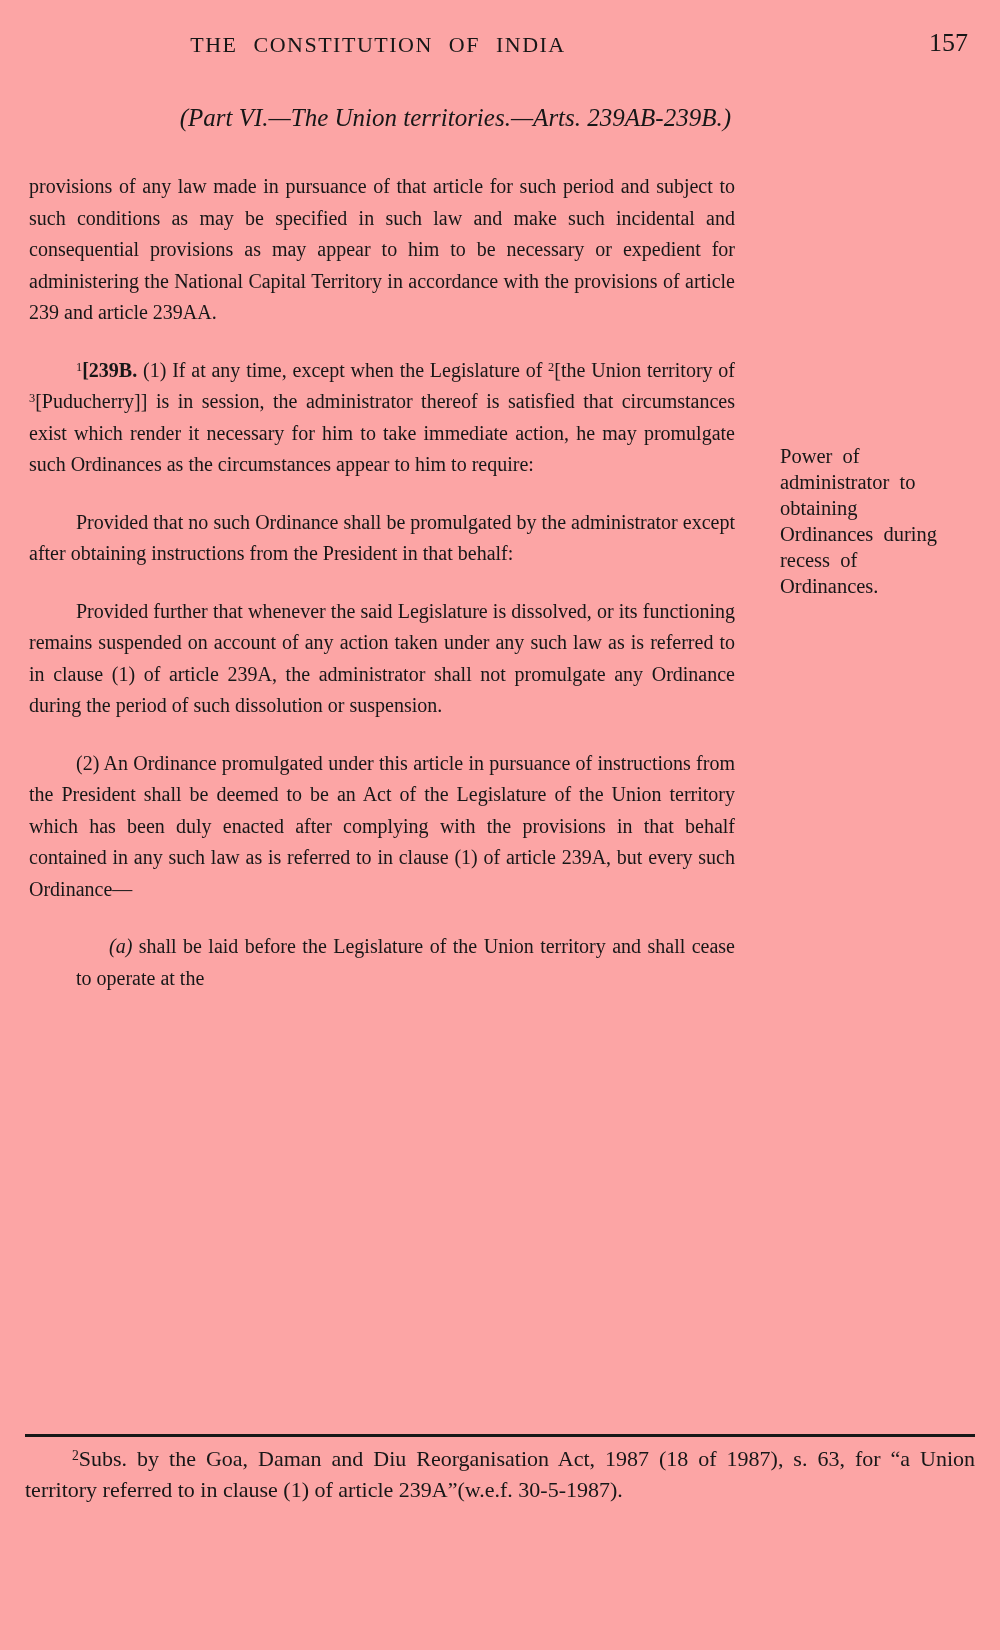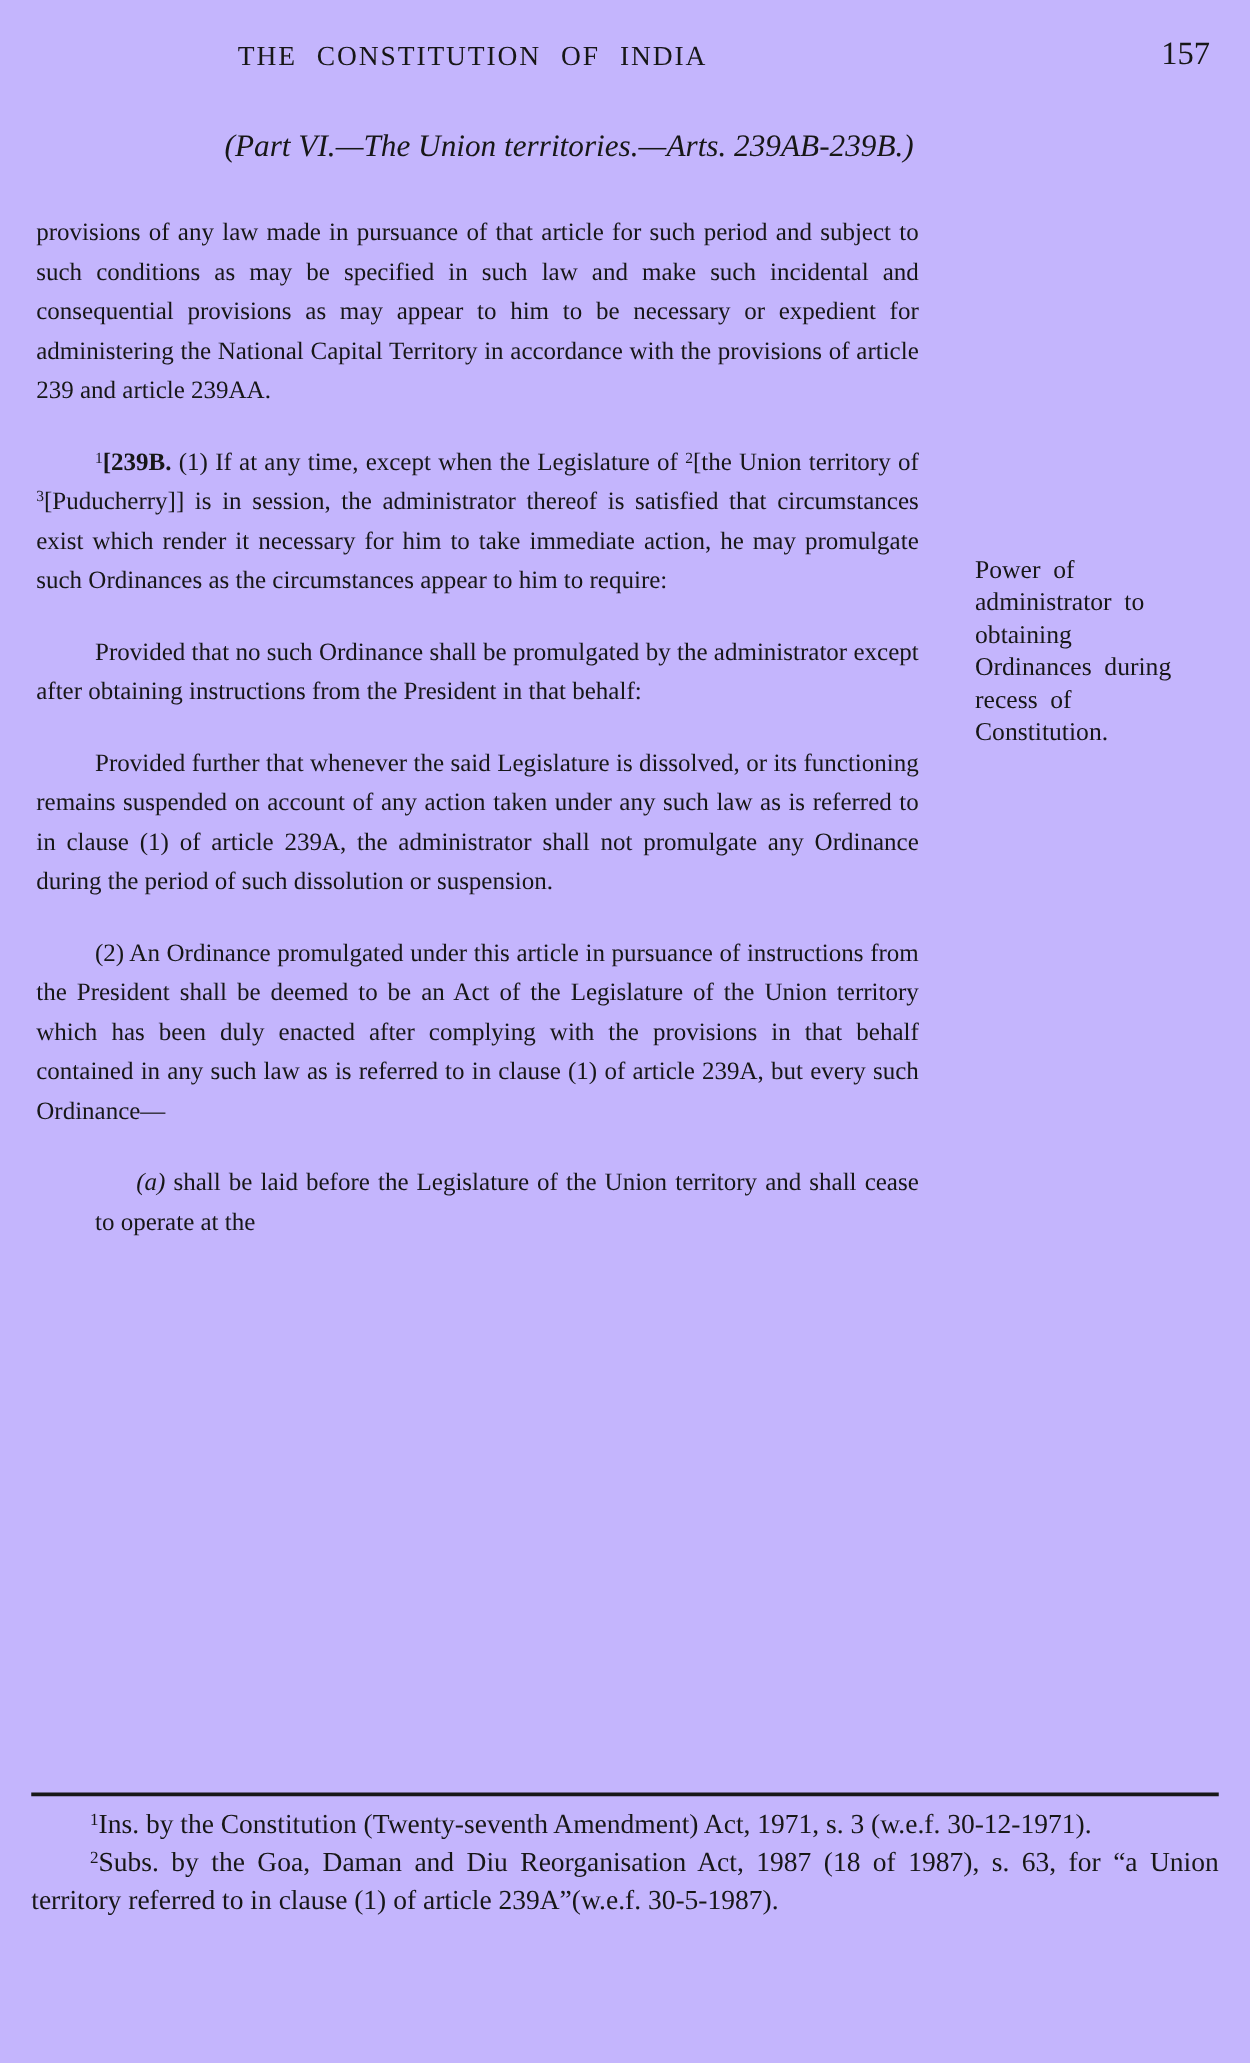--- a/index.html
+++ b/index.html
@@ -1,20 +1,20 @@
 <!DOCTYPE html>
 <html><head>
 <meta charset="utf-8">
 <style>
   html, body { margin: 0; padding: 0; background: #ffffff; }
   .page {
     position: relative;
     width: 1000px;
     height: 1650px;
-    background: #c4b5fd;
+    background: #fca5a5;
     color: #171717;
     font-family: "Liberation Serif", "DejaVu Serif", serif;
     overflow: hidden;
   }
   .header {
     position: absolute;
     top: 32px; left: 25px; width: 706px;
     text-align: center;
     font-size: 22px;
     letter-spacing: 1.5px;
@@ -100,23 +100,22 @@
 
     <p class="clause-sub"><span class="it">(a)</span><span> shall be laid before the Legislature of the Union territory and shall cease to operate at the</span></p>
   </div>
 
   <aside class="margin-note">
     <div>Power of</div>
     <div>administrator to</div>
     <div>obtaining</div>
     <div>Ordinances during</div>
     <div>recess of</div>
-    <div>Constitution.</div>
+    <div>Ordinances.</div>
   </aside>
 
   <div class="footnote-rule"></div>
 
   <footer class="footnotes">
-    <p><sup class="fn">1</sup><span>Ins. by the Constitution (Twenty-seventh Amendment) Act, 1971, s. 3 (w.e.f. 30-12-1971).</span></p>
     <p><sup class="fn">2</sup><span>Subs. by the Goa, Daman and Diu Reorganisation Act, 1987 (18 of 1987), s. 63, for “a Union territory referred to in clause (1) of article 239A”(w.e.f. 30-5-1987).</span></p>
   </footer>
 
 </div>
 
 </body></html>

